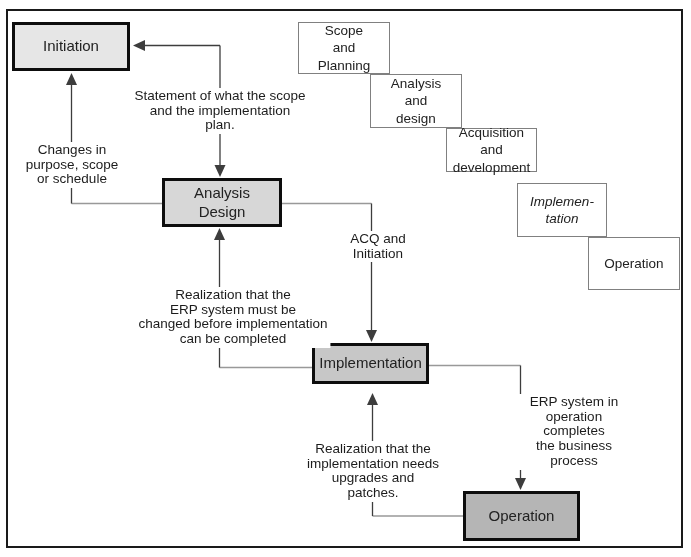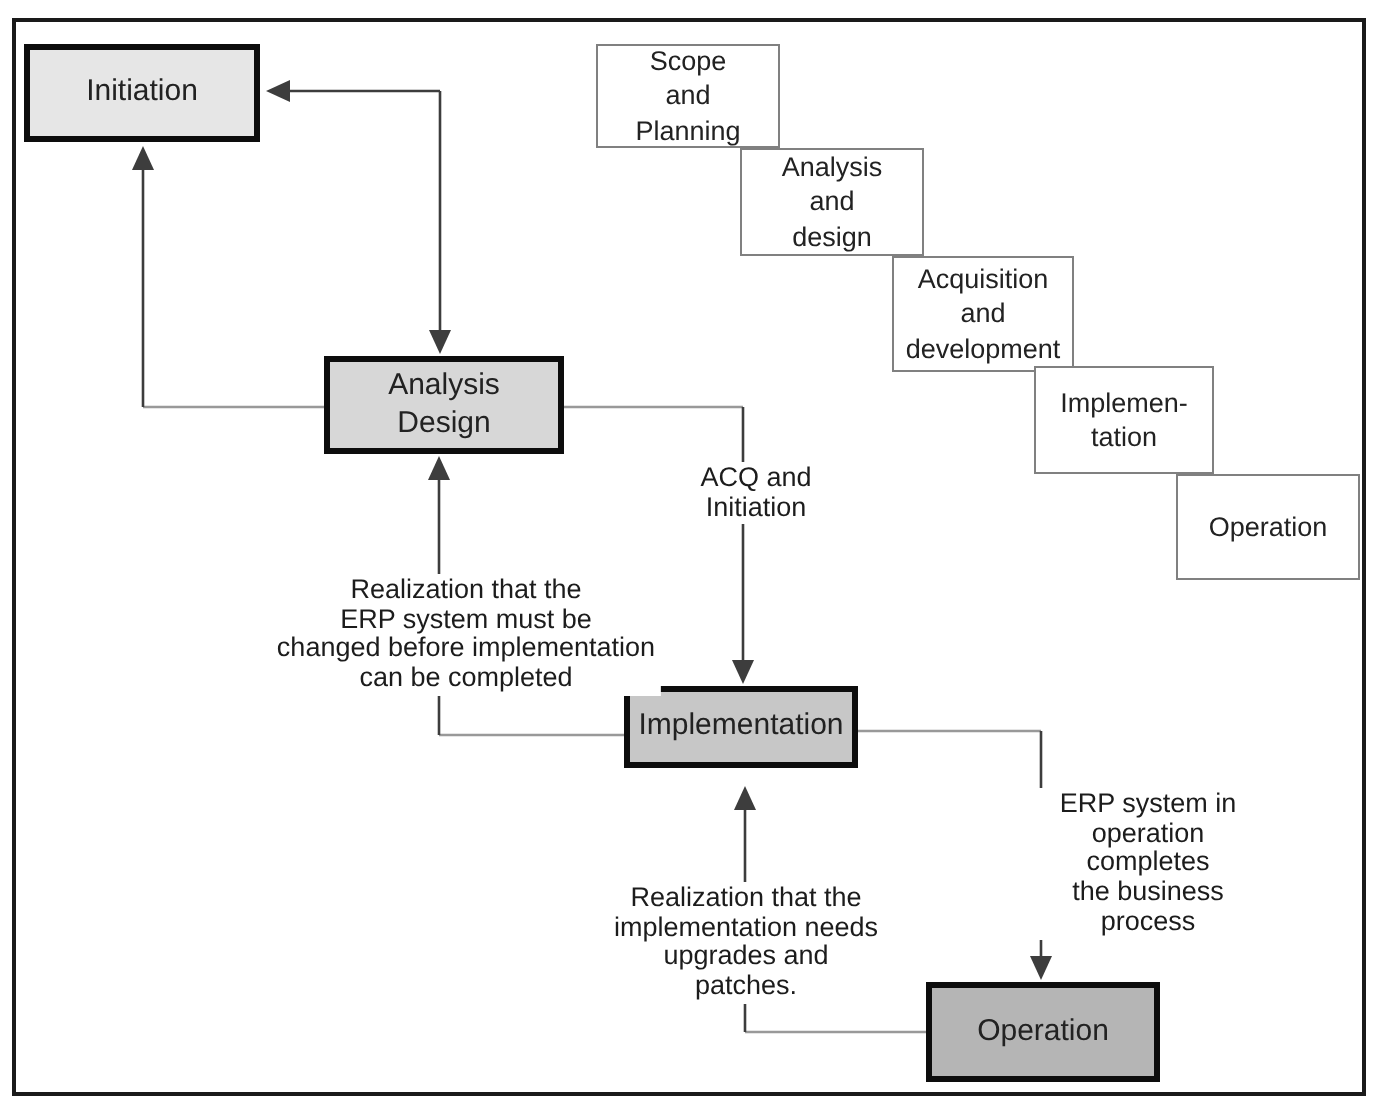--- a/index.html
+++ b/index.html
@@ -22,22 +22,22 @@
   #box-implementation{left:312px;top:343px;width:117px;height:41px;background:var(--box-fill-implementation,#c7c7c7);}
   #box-operation{left:463px;top:491px;width:117px;height:50px;background:var(--box-fill-operation,#b5b5b5);}
   .cascade{
     position:absolute;z-index:2;box-sizing:border-box;background:#fff;
     border:1px solid var(--cascade-border,#808080);
     display:flex;align-items:center;justify-content:center;text-align:center;
     font-size:13.5px;line-height:1.28;white-space:pre-line;color:#222;
   }
   #cas-1{left:298px;top:22px;width:92px;height:52px;}
   #cas-2{left:370px;top:74px;width:92px;height:54px;}
-  #cas-3{left:446px;top:128px;width:91px;height:58px;}
-  #cas-4{left:517px;top:183px;width:90px;height:54px;}
+  #cas-3{left:446px;top:128px;width:91px;height:44px;}
+  #cas-4{left:517px;top:183px;width:90px;height:54px;font-style:italic;}
   #cas-5{left:588px;top:237px;width:92px;height:53px;}
   .ann{
     position:absolute;z-index:3;background:#fff;padding:1px 3px;
     text-align:center;font-size:13.5px;line-height:1.09;white-space:pre-line;color:#1c1c1c;
     transform:translateX(-50%);
   }
   #ann-statement{left:220px;top:88px;}
   #ann-changes{left:72px;top:142px;}
   #ann-acq{left:378px;top:231px;}
   #ann-realization-erp{left:233px;top:287px;}
@@ -86,20 +86,26 @@
   <div class="cascade" id="cas-2">Analysis
 and
 design</div>
   <div class="cascade" id="cas-3">Acquisition
 and
 development</div>
   <div class="cascade" id="cas-4">Implemen-
 tation</div>
   <div class="cascade" id="cas-5">Operation</div>
 
+  <div class="ann" id="ann-statement">Statement of what the scope
+and the implementation
+plan.</div>
+  <div class="ann" id="ann-changes">Changes in
+purpose, scope
+or schedule</div>
   <div class="ann" id="ann-acq">ACQ and
 Initiation</div>
   <div class="ann" id="ann-realization-erp">Realization that the
 ERP system must be
 changed before implementation
 can be completed</div>
   <div class="ann" id="ann-erp-operation">ERP system in
 operation completes
 the business process</div>
   <div class="ann" id="ann-realization-upgrades">Realization that the

